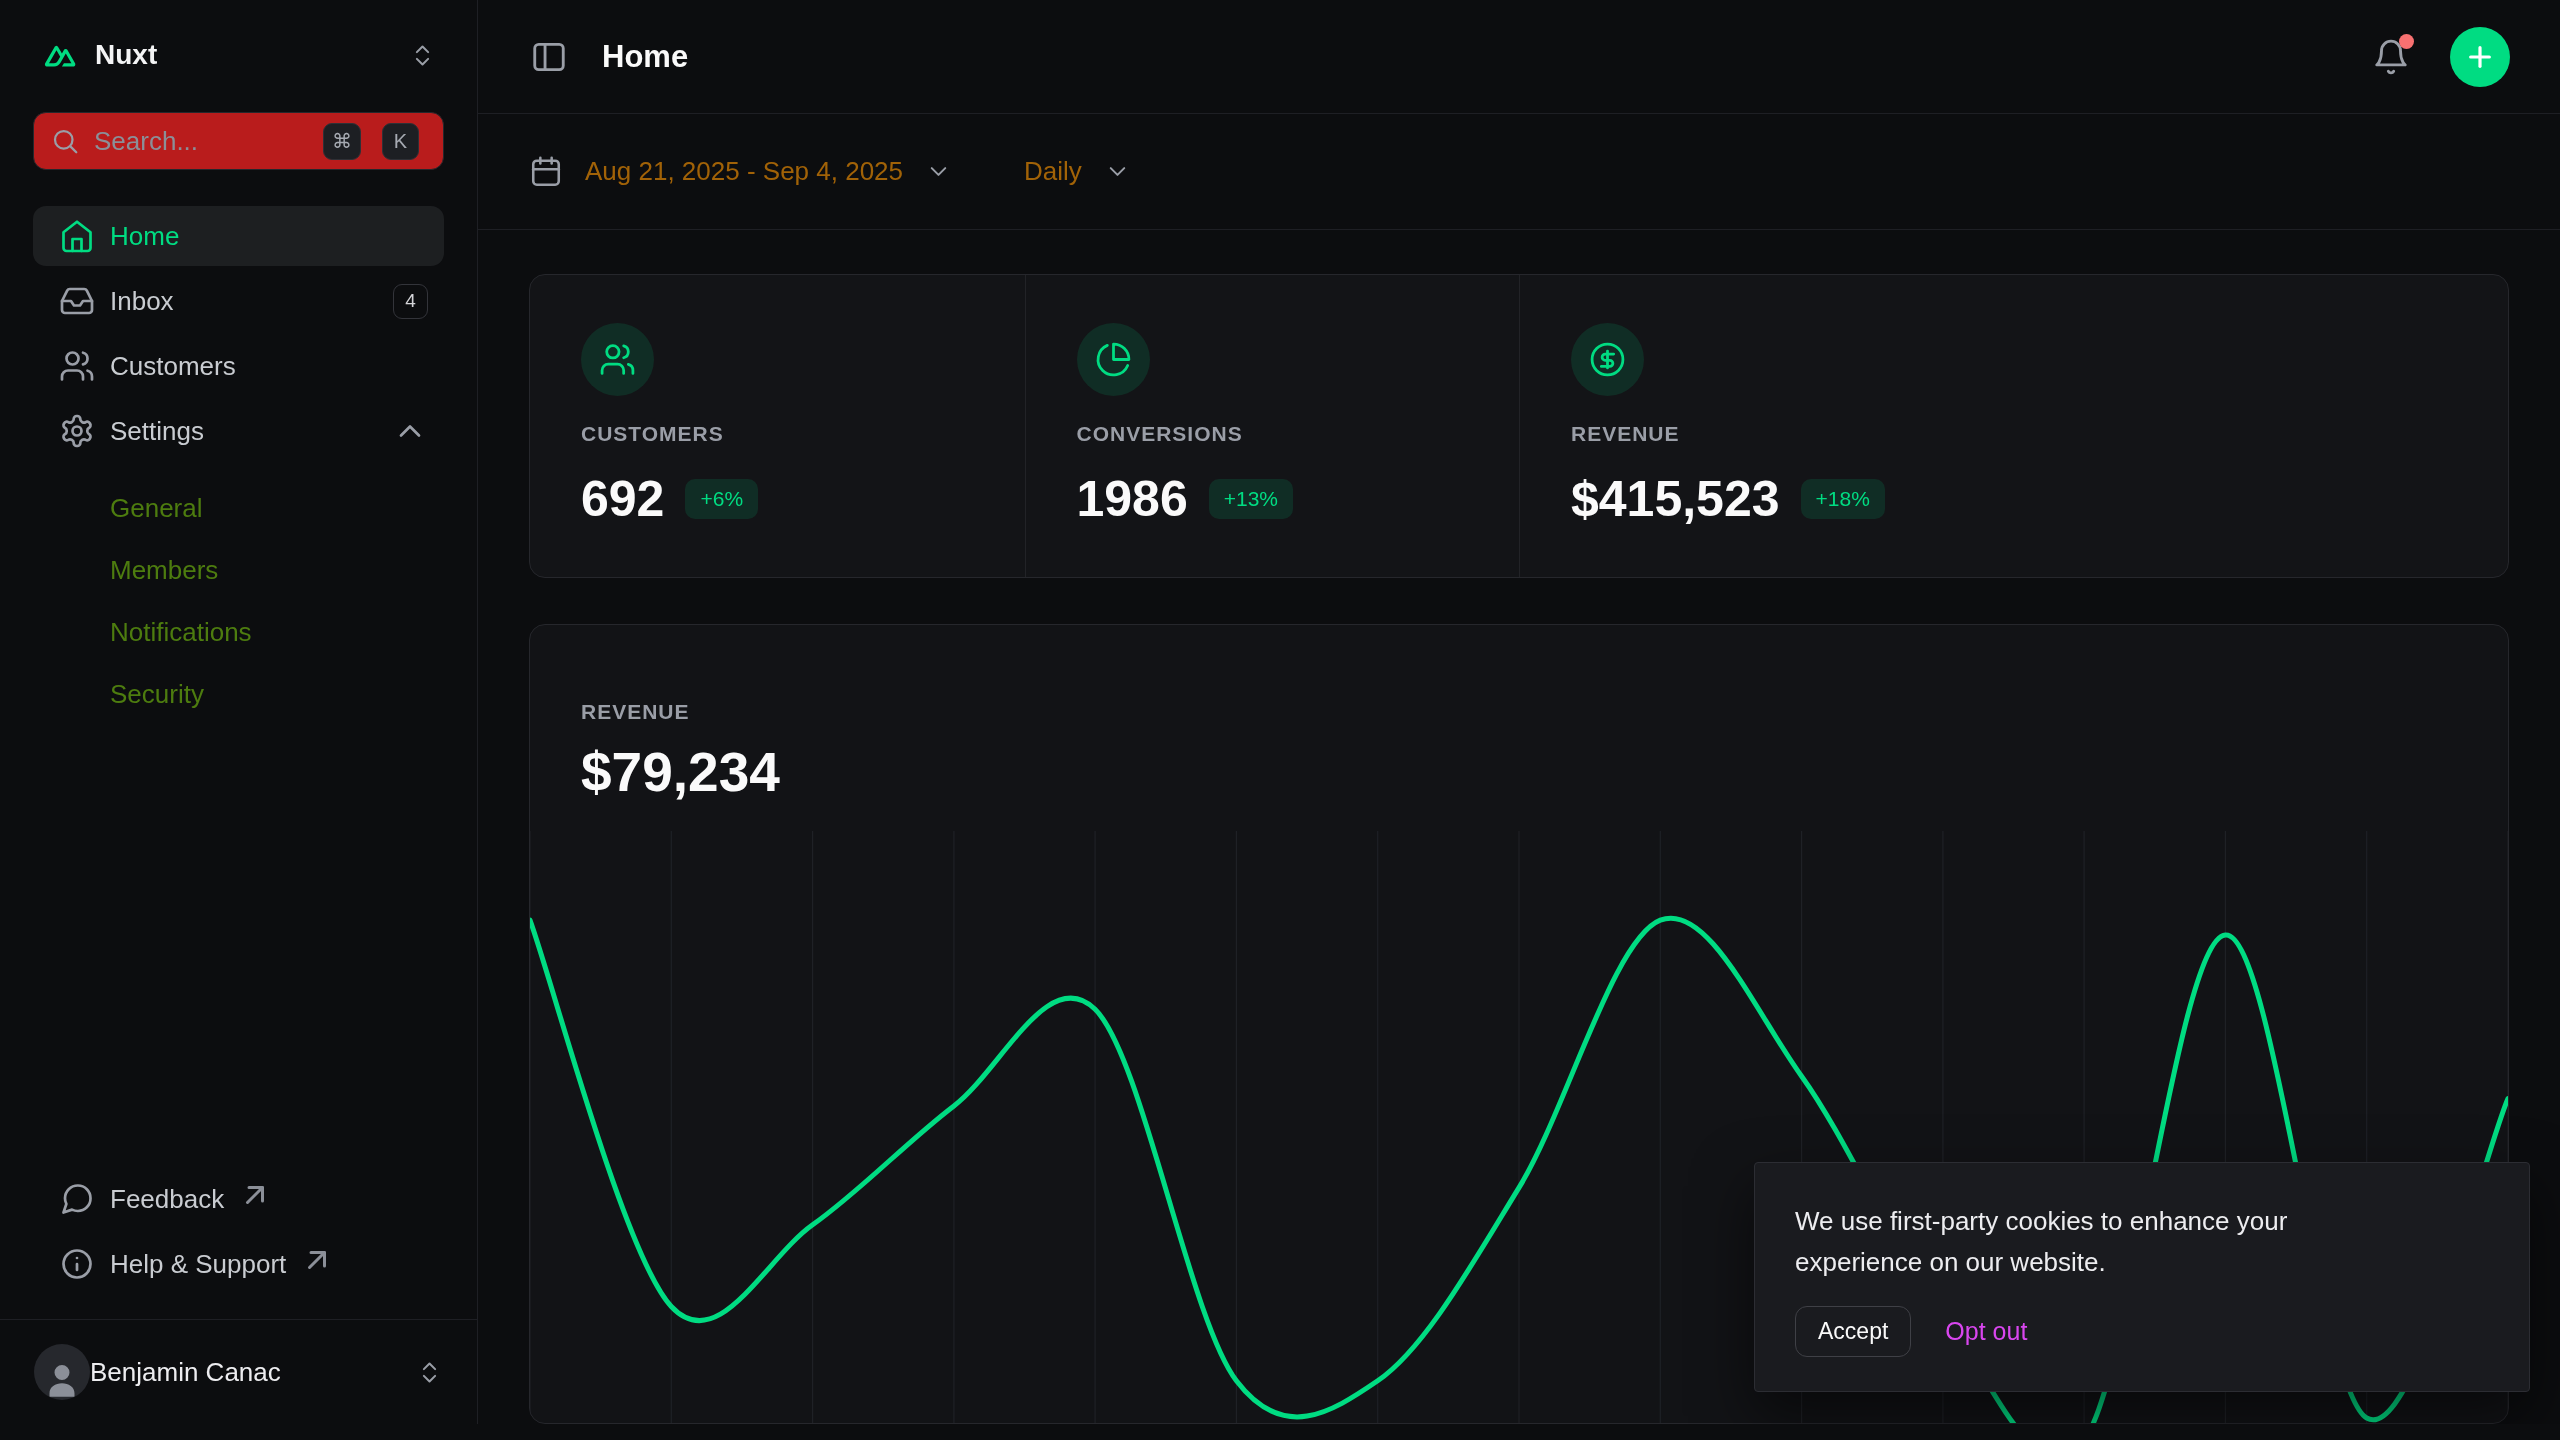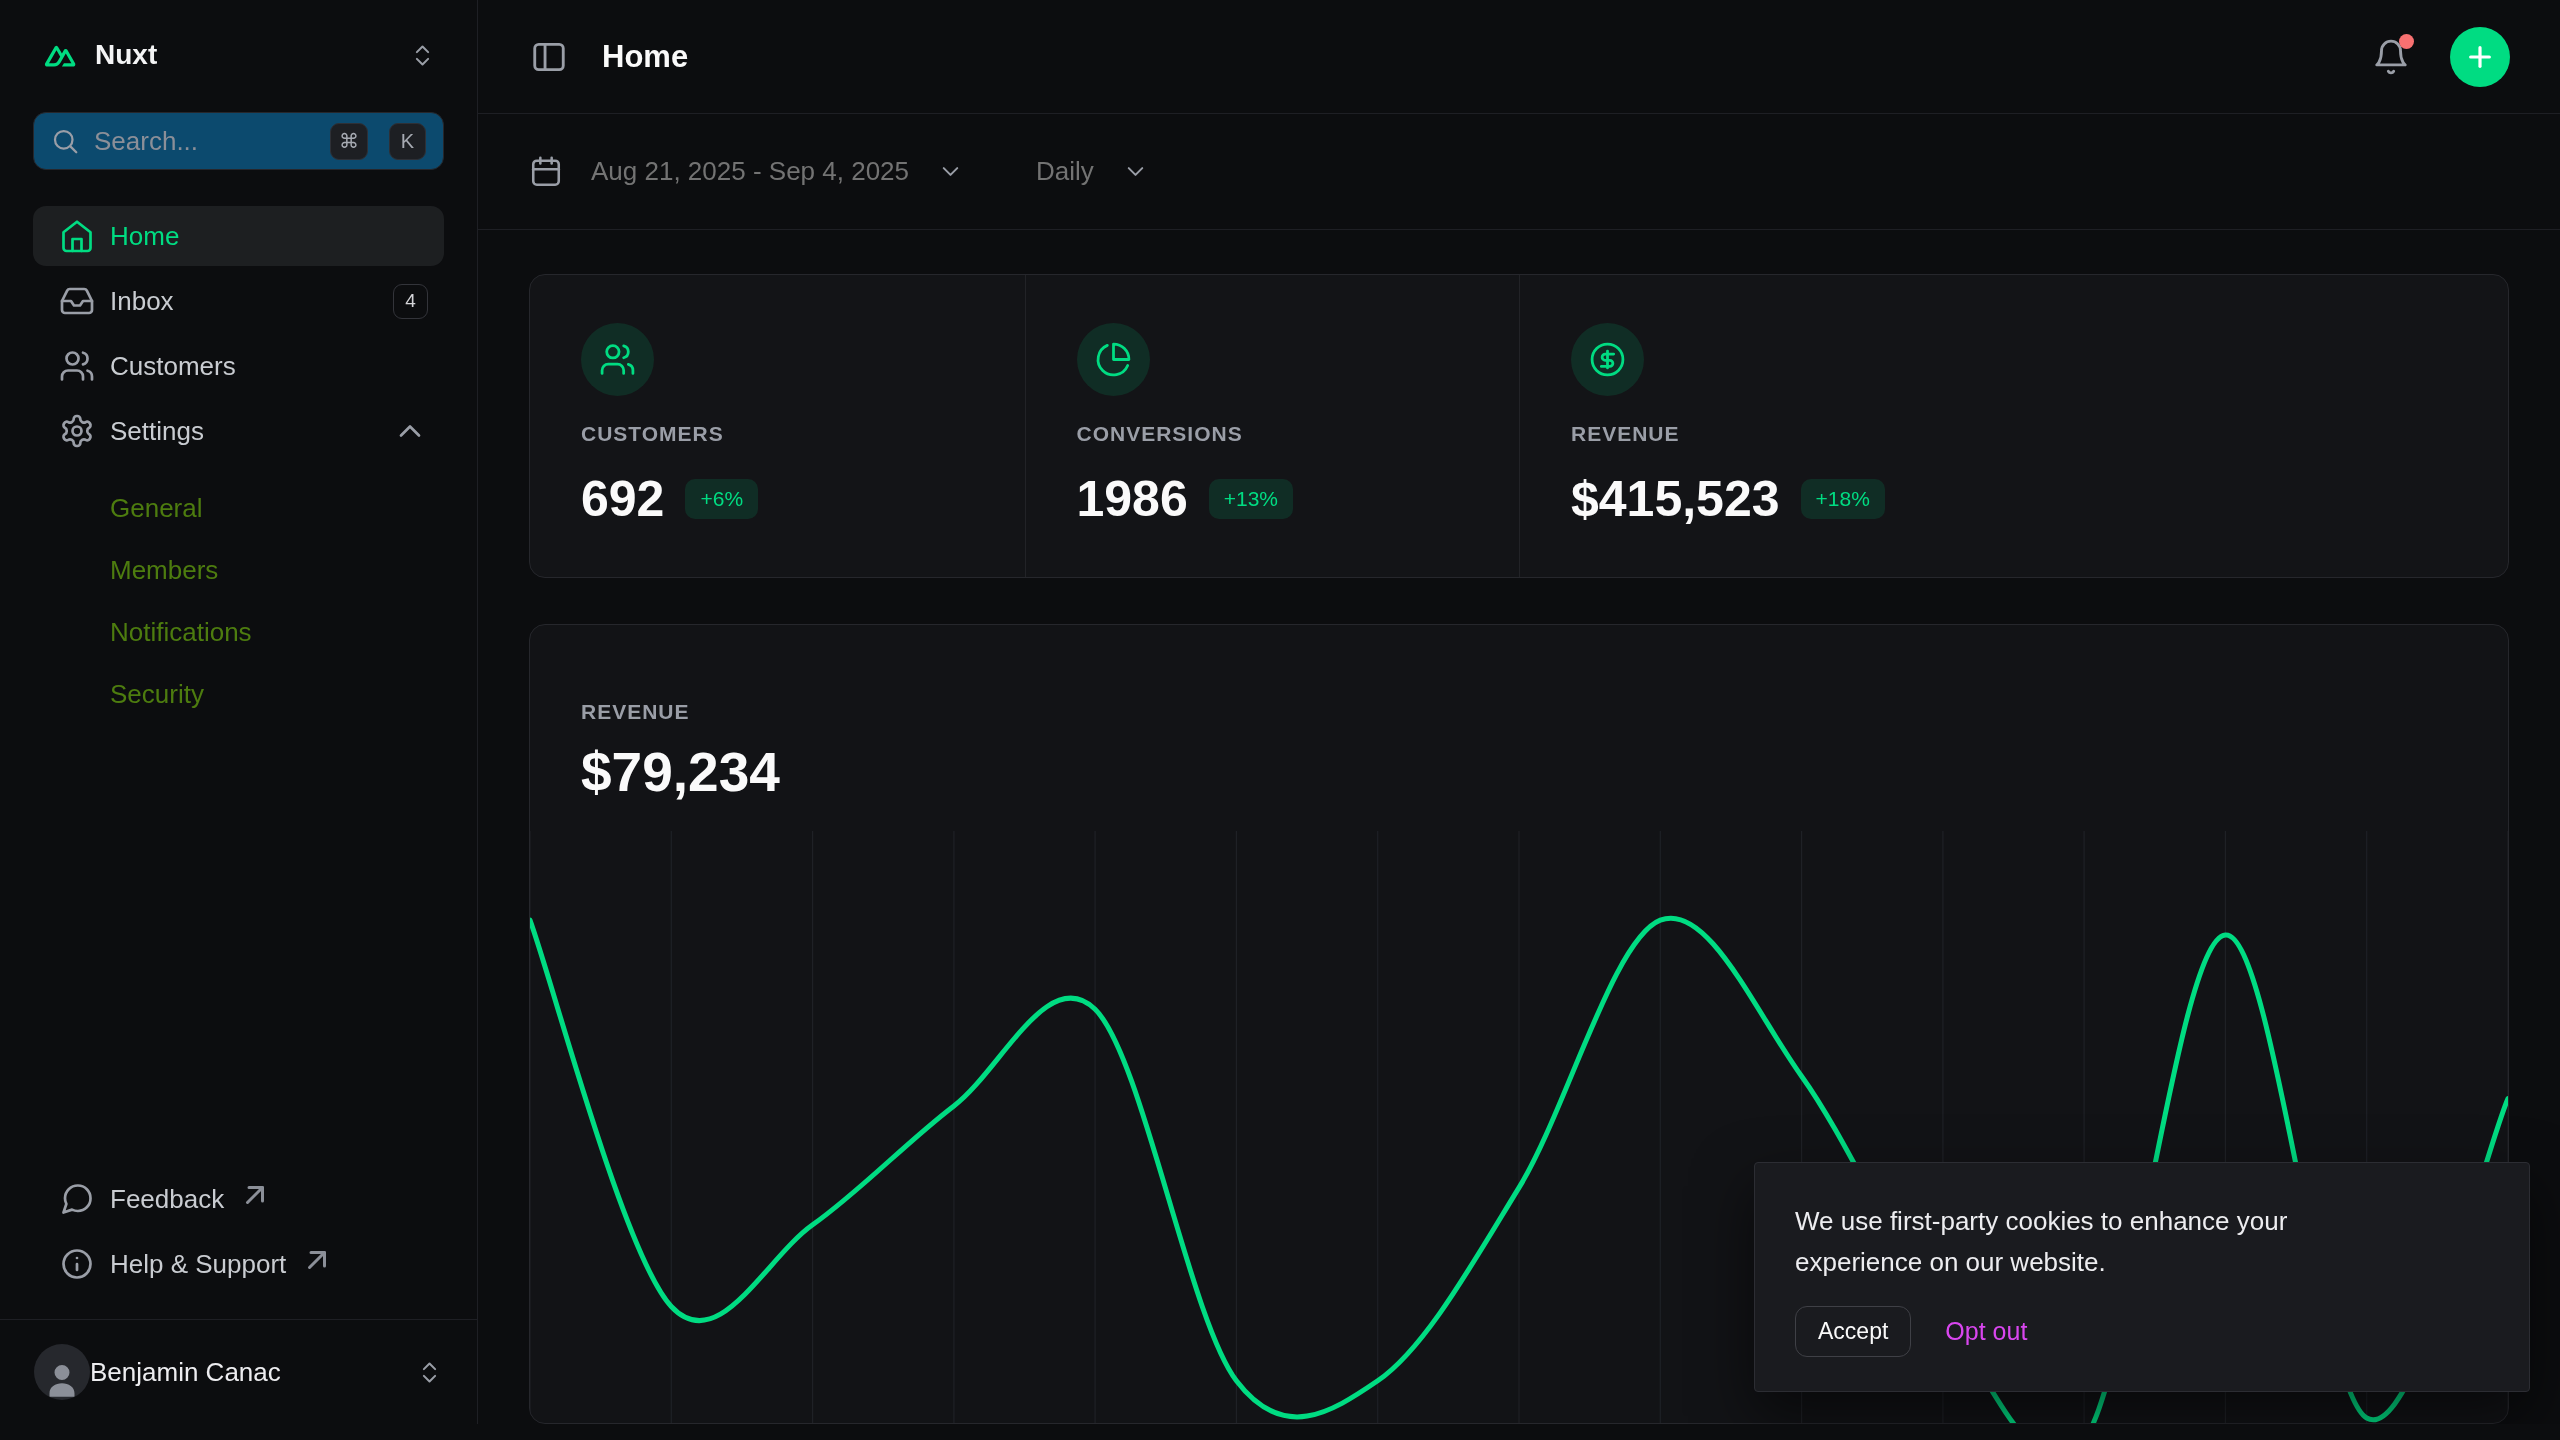--- a/index.html
+++ b/index.html
@@ -14,23 +14,23 @@
   .side-inner { flex:1; display:flex; flex-direction:column; padding:26px 33px 20px; min-height:0; }
   .brand { display:flex; align-items:center; gap:16px; padding:10px 8px; margin-bottom:28px;
     background:none; border:0; cursor:pointer; color:#f4f4f5; }
   .brand-logo svg { width:38px; height:38px; display:block; }
   .brand-name { font-size:28px; font-weight:600; }
   .ml-auto { margin-left:auto; }
   .icon { display:inline-flex; color:#9a9ea7; }
   .icon svg { display:block; }
   .chev-sm svg { width:27px; height:27px; }
 
-  .search { position:relative; height:58px; margin-bottom:36px; background:#0c4a6e;
+  .search { position:relative; height:58px; margin-bottom:36px; background:#b91c1c;
     border:1px solid #26272c; border-radius:13px; display:flex; align-items:center;
-    padding:0 17px 0 16px; gap:14px; }
+    padding:0 24px 0 16px; gap:14px; }
   .search .icon svg { width:30px; height:30px; }
   .search input { flex:1; min-width:0; background:transparent; border:0; outline:0;
     color:#e4e4e7; font-size:26px; font-family:inherit; }
   .search input::placeholder { color:#8b8f98; }
   .kbd { min-width:37px; height:37px; padding:0 8px; border:1px solid #2e3036; background:#1d1f23;
     border-radius:9px; display:flex; align-items:center; justify-content:center;
     font-size:20px; color:#a6aab2; }
   .kbd + .kbd { margin-left:7px; }
 
   nav { display:flex; flex-direction:column; }
@@ -68,22 +68,22 @@
   .page-title { font-size:31px; font-weight:700; color:#fafafa; }
   .topbar .right { display:flex; align-items:center; gap:30px; }
   .dot { position:absolute; top:6px; right:6px; width:15px; height:15px; border-radius:50%;
     background:#f87171; }
   .add-btn { width:60px; height:60px; border-radius:50%; border:0; background:#00DC82;
     color:#ffffff; display:flex; align-items:center; justify-content:center; cursor:pointer; }
   .add-btn svg { width:32px; height:32px; }
 
   .filterbar { height:116px; min-height:116px; border-bottom:1px solid #1e1f24; display:flex;
     align-items:center; padding:0 51px; gap:72px; }
-  .filter { display:flex; align-items:center; gap:28px; background:none; border:0; cursor:pointer;
-    color:#737373; font-size:26px; font-weight:500; font-family:inherit;text-align:center; }
+  .filter { display:flex; align-items:center; gap:22px; background:none; border:0; cursor:pointer;
+    color:#a16207; font-size:26px; font-weight:500; font-family:inherit;text-align:center; }
   .filter .icon svg { width:34px; height:34px; }
   .filter .chev svg { width:27px; height:27px; }
   .filter .chev { color:#9a9ea7; }
 
   .content { padding:44px 51px 0; flex:1; min-height:0; display:flex; flex-direction:column; }
   .stats-card { height:304px; min-height:304px; border:1px solid #26272c; border-radius:16px;
     background:#131417; display:grid; grid-template-columns:1fr 1fr 1fr 1fr; overflow:hidden; }
   .stat { padding:48px 51px 0; cursor:pointer; }
   .stat + .stat { border-left:1px solid #222327; }
   .stat-icon { width:73px; height:73px; border-radius:50%; background:rgba(0,220,130,0.13);

